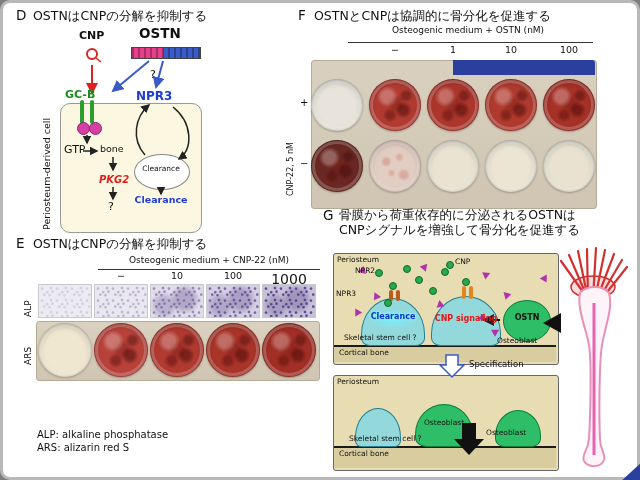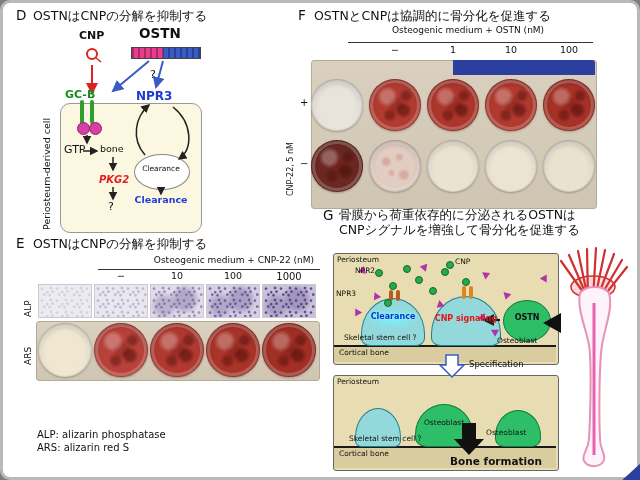--- a/index.html
+++ b/index.html
@@ -174,29 +174,29 @@
   <span class="t b" style="left:133px;top:87px;font-size:12px;color:#1f3bd6;">NPR3</span>
   <span class="t" style="left:61px;top:141px;font-size:11px;">GTP</span>
   <span class="t" style="left:97px;top:141px;font-size:9.5px;">bone</span>
   <span class="t b" style="left:96px;top:171px;font-size:10px;color:#e02020;font-style:italic;">PKG2</span>
   <span class="t" style="left:105px;top:198px;font-size:11px;">?</span>
   <span class="t ctr" style="left:131px;top:162px;width:54px;font-size:7.5px;">Clearance</span>
   <span class="t ctr b" style="left:127px;top:192px;width:62px;font-size:9.5px;color:#1f3bd6;">Clearance</span>
 
   <span class="t" style="left:13px;top:233px;font-size:13.5px;">E</span>
   <span class="t" style="left:30px;top:234px;">OSTNはCNPの分解を抑制する</span>
-  <span class="t ctr" style="left:89px;top:252px;width:222px;font-size:9px;text-align:right;">Osteogenic medium + CNP-22 (nM)</span>
+  <span class="t ctr" style="left:95px;top:252px;width:222px;font-size:9px;">Osteogenic medium + CNP-22 (nM)</span>
   <div class="abs" style="left:95px;top:266px;width:222px;height:1px;background:#333;"></div>
   <span class="t ctr" style="left:98px;top:268px;width:40px;font-size:9.5px;">−</span>
   <span class="t ctr" style="left:154px;top:268px;width:40px;font-size:9.5px;">10</span>
   <span class="t ctr" style="left:210px;top:268px;width:40px;font-size:9.5px;">100</span>
-  <span class="t ctr" style="left:266px;top:268px;width:40px;font-size:10px;">1000</span>
+  <span class="t ctr" style="left:266px;top:268px;width:40px;font-size:14px;">1000</span>
   <span class="vt" style="left:20px;top:286px;height:28px;font-size:9px;">ALP</span>
   <span class="vt" style="left:20px;top:334px;height:28px;font-size:9px;">ARS</span>
-  <span class="t" style="left:34px;top:426px;font-size:10px;">ALP: alizarin phosphatase</span>
+  <span class="t" style="left:34px;top:426px;font-size:10px;">ALP: alkaline phosphatase</span>
   <span class="t" style="left:34px;top:439px;font-size:10px;">ARS: alizarin red S</span>
 
   <span class="t" style="left:295px;top:5px;font-size:13.5px;">F</span>
   <span class="t ctr" style="left:340px;top:22px;width:250px;font-size:9px;">Osteogenic medium + OSTN (nM)</span>
   <span class="t" style="left:311px;top:6px;">OSTNとCNPは協調的に骨分化を促進する</span>
   <div class="abs" style="left:345px;top:39px;width:245px;height:1px;background:#333;"></div>
   <span class="t ctr" style="left:372px;top:42px;width:40px;font-size:9.5px;">−</span>
   <span class="t ctr" style="left:430px;top:42px;width:40px;font-size:9.5px;">1</span>
   <span class="t ctr" style="left:488px;top:42px;width:40px;font-size:9.5px;">10</span>
   <span class="t ctr" style="left:546px;top:42px;width:40px;font-size:9.5px;">100</span>
@@ -219,16 +219,15 @@
   <span class="t" style="left:341px;top:331px;font-size:7.5px;">Skeletal stem cell ?</span>
   <span class="t" style="left:336px;top:346px;font-size:7.5px;">Cortical bone</span>
 
   <span class="t" style="left:466px;top:357px;font-size:8.5px;">Specification</span>
 
   <span class="t" style="left:334px;top:375px;font-size:7.5px;">Periosteum</span>
   <span class="t ctr" style="left:412px;top:416px;width:58px;font-size:7.5px;">Osteoblast</span>
   <span class="t" style="left:483px;top:426px;font-size:7.5px;">Osteoblast</span>
   <span class="t" style="left:346px;top:432px;font-size:7.5px;">Skeletal stem cell ?</span>
   <span class="t" style="left:336px;top:447px;font-size:7.5px;">Cortical bone</span>
-  <span class="t ctr b" style="left:437px;top:452px;width:112px;font-size:10.5px;">Bone formation</span>
 
   <div class="abs" style="left: 616px; top: 458px; width: 24px; height: 22px; clip-path: polygon(100% 0px, 100% 100%, 0px 100%); background-color: rgb(43, 63, 158);"></div>
 </div>
 
 </body></html>

